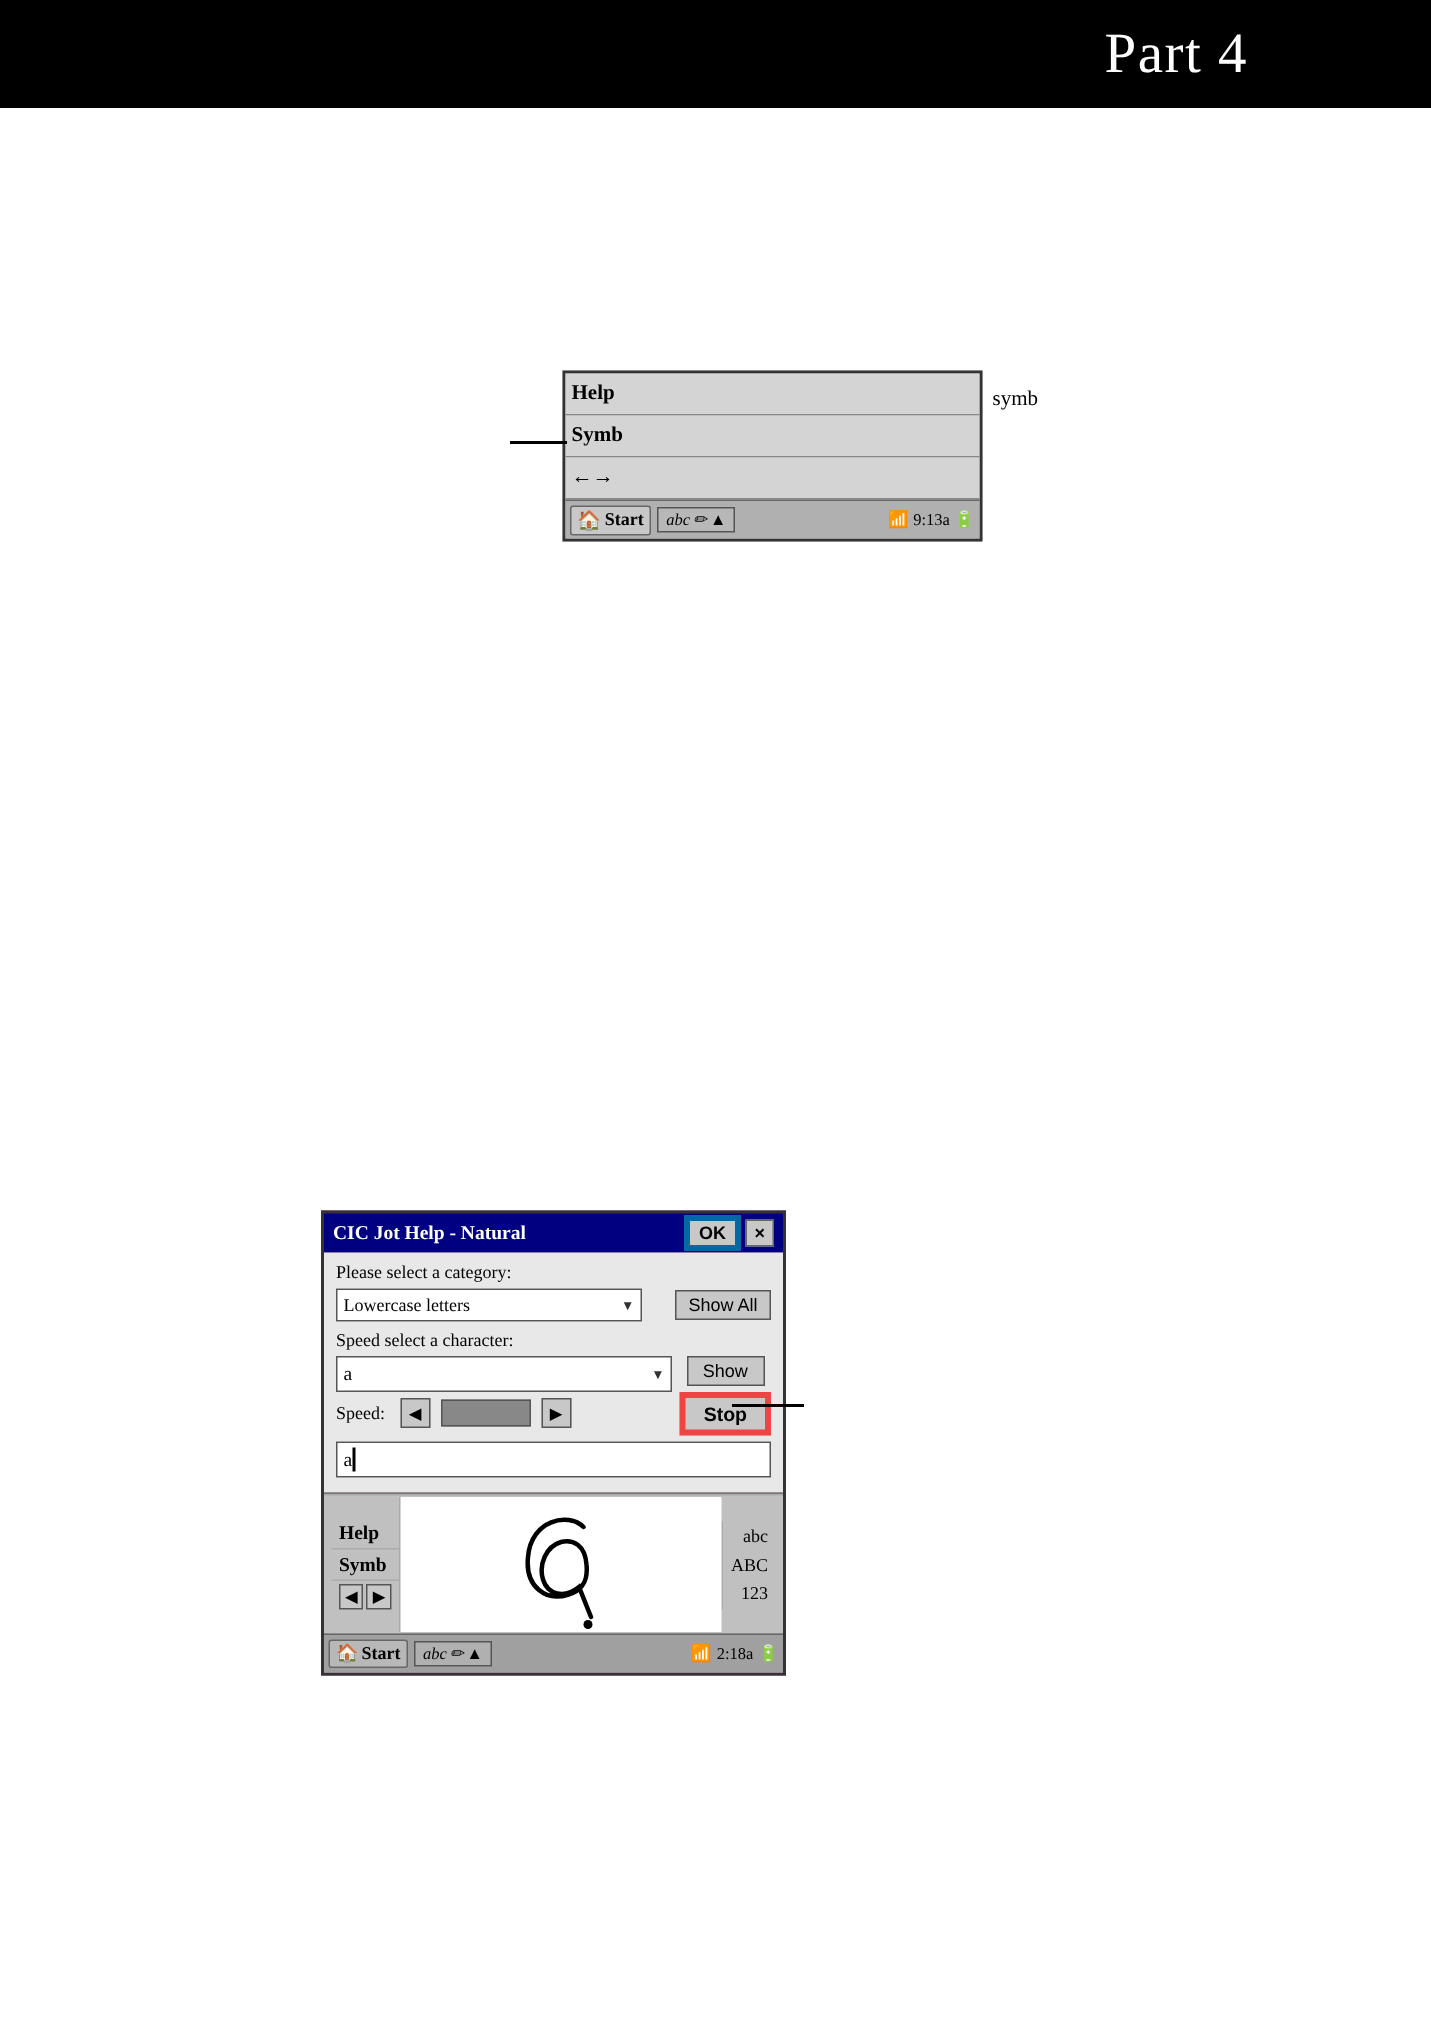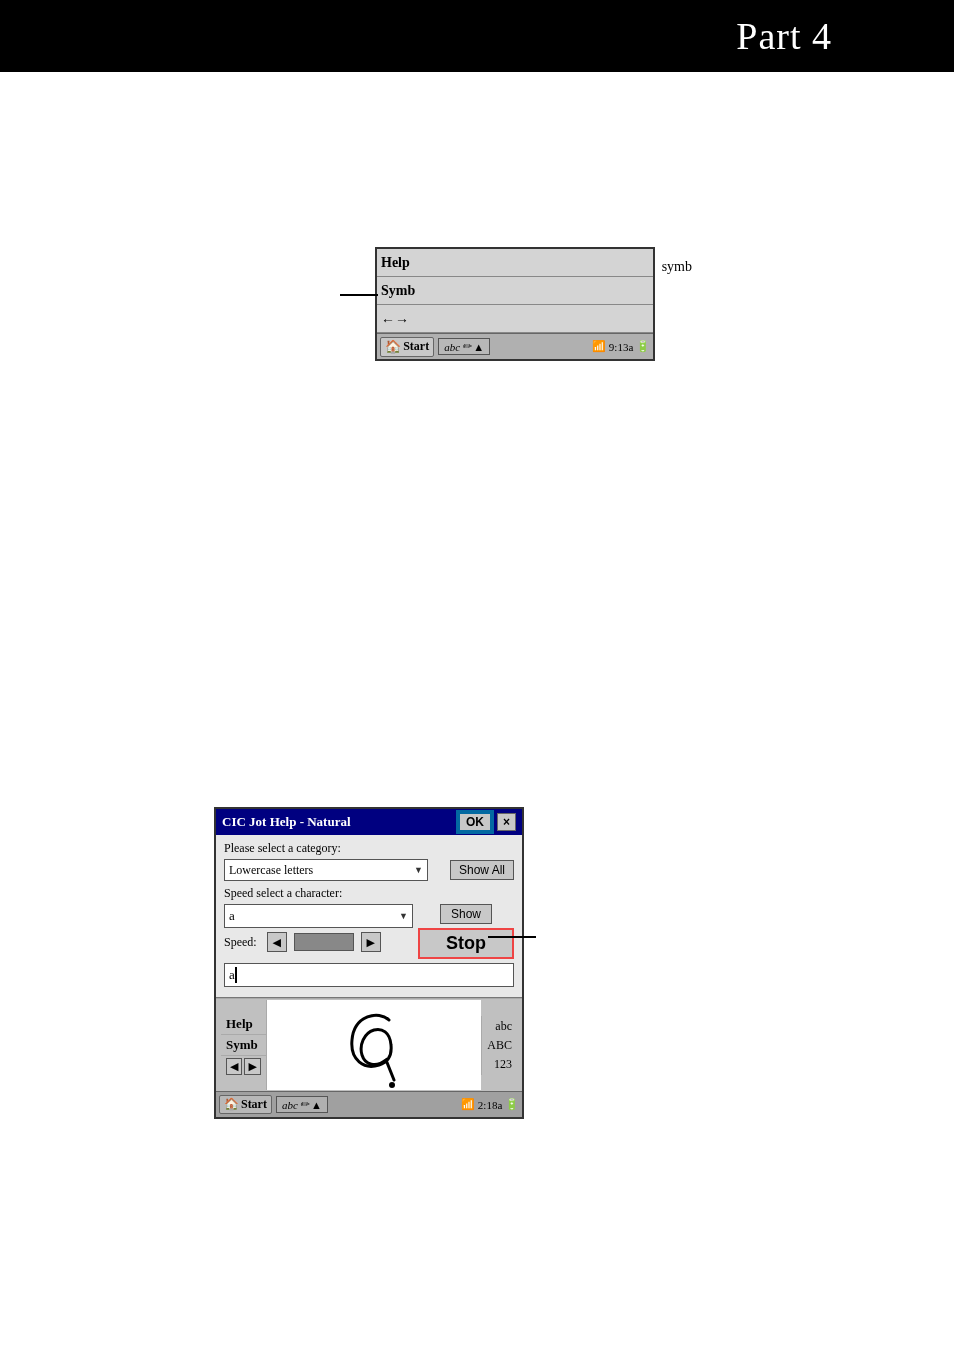--- a/index.html
+++ b/index.html
@@ -231,23 +231,23 @@
     .btn-show {
       background: #c8c8c8;
       border: 1px solid #555;
       padding: 2px 10px;
       font-size: 12px;
       cursor: pointer;
     }
 
     .btn-stop {
       background: #c8c8c8;
-      border: 2px solid #ef4444;
-      padding: 3px 26px;
-      font-size: 18px;
+      border: 4px solid #ef4444;
+      padding: 3px 12px;
+      font-size: 13px;
       font-weight: bold;
       cursor: pointer;
     }
 
     .speed-row {
       display: flex;
       align-items: center;
       margin-bottom: 5px;
       gap: 7px;
     }

